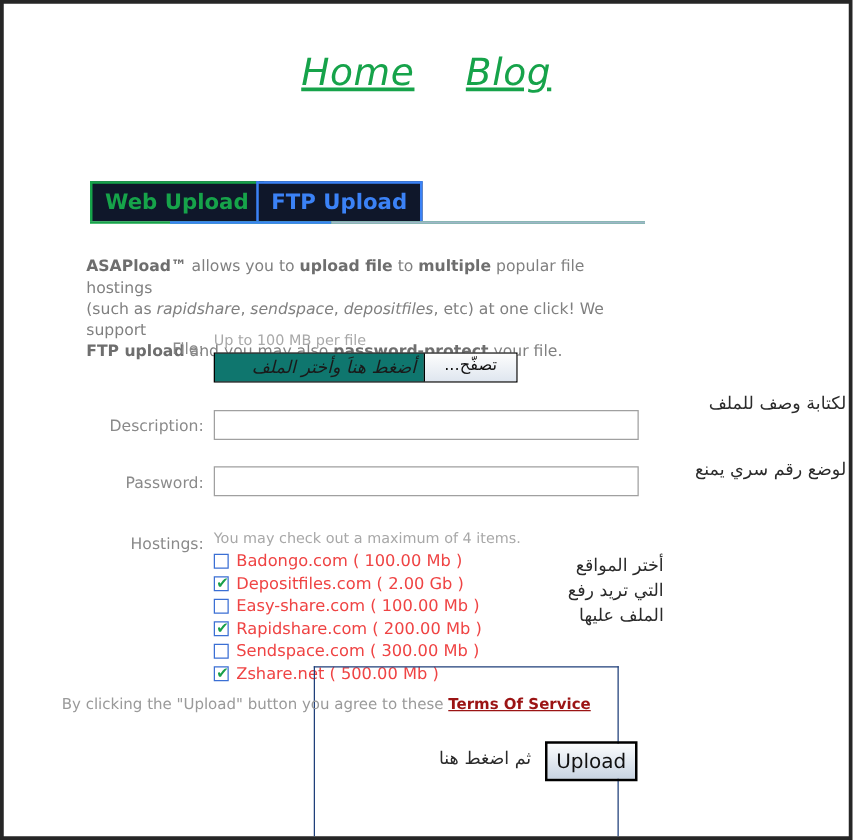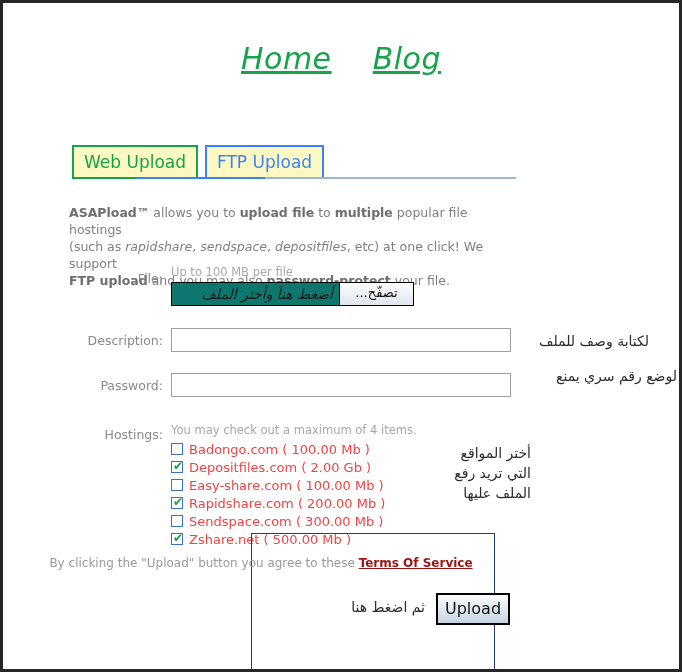--- a/index.html
+++ b/index.html
@@ -20,22 +20,22 @@
   }
   .topnav a{
     color:#16a34a;font-size:30px;text-decoration:underline;
     font-family:"DejaVu Sans","Liberation Sans",sans-serif;
     margin:0 18px;letter-spacing:.5px;
   }
   
   .tabs{position:absolute;left:69px;top:142px;width:445px;height:32px;}
   .tab{
     position:absolute;top:0;box-sizing:border-box;height:32px;
-    padding:0 10px;line-height:30px;font-weight:normal;font-size:17px;
-    background:#fef9c3;
+    padding:0 10px;line-height:30px;font-weight:bold;font-size:17px;
+    background:#0f172a;
   }
   .tab.web{left:0;border:2px solid #16a34a;border-bottom:none;color:#16a34a;}
   .tab.ftp{left:133px;border:2px solid #3b82f6;border-bottom:none;color:#3b82f6;}
   .tabline{
     position:absolute;left:69px;top:174px;width:444px;height:2px;background:#16a34a;
   }
   .tabline .gap{
     position:absolute;left:64px;top:0;width:129px;height:2px;background:#3b82f6;
   }
   .tabline .gap2{
@@ -151,21 +151,21 @@
       </div>
     </div>
   </div>
 
   <div class="row" style="position:absolute;left:0;top:325px;width:682px;height:26px;">
     <div class="lblbox" style="top:5px;">Description:</div>
     <div class="fld" style="top:0;">
       <input class="tinput" type="text" placeholder="" style="">
     </div>
   </div>
-  <div class="ar" style="left:508px;top:328px;width:166px;text-align:center;">لكتابة وصف للملف</div>
+  <div class="ar" style="left:508px;top:310px;width:166px;">لكتابة وصف للملف</div>
 
   <div class="row" style="position:absolute;left:0;top:370px;width:682px;height:26px;">
     <div class="lblbox" style="top:5px;">Password:</div>
     <div class="fld" style="top:0;">
       <input class="tinput" type="password" placeholder="" style="">
     </div>
   </div>
   <div class="ar" style="left:508px;top:363px;width:166px;">
     <div>لوضع رقم سري يمنع</div>
   </div>

